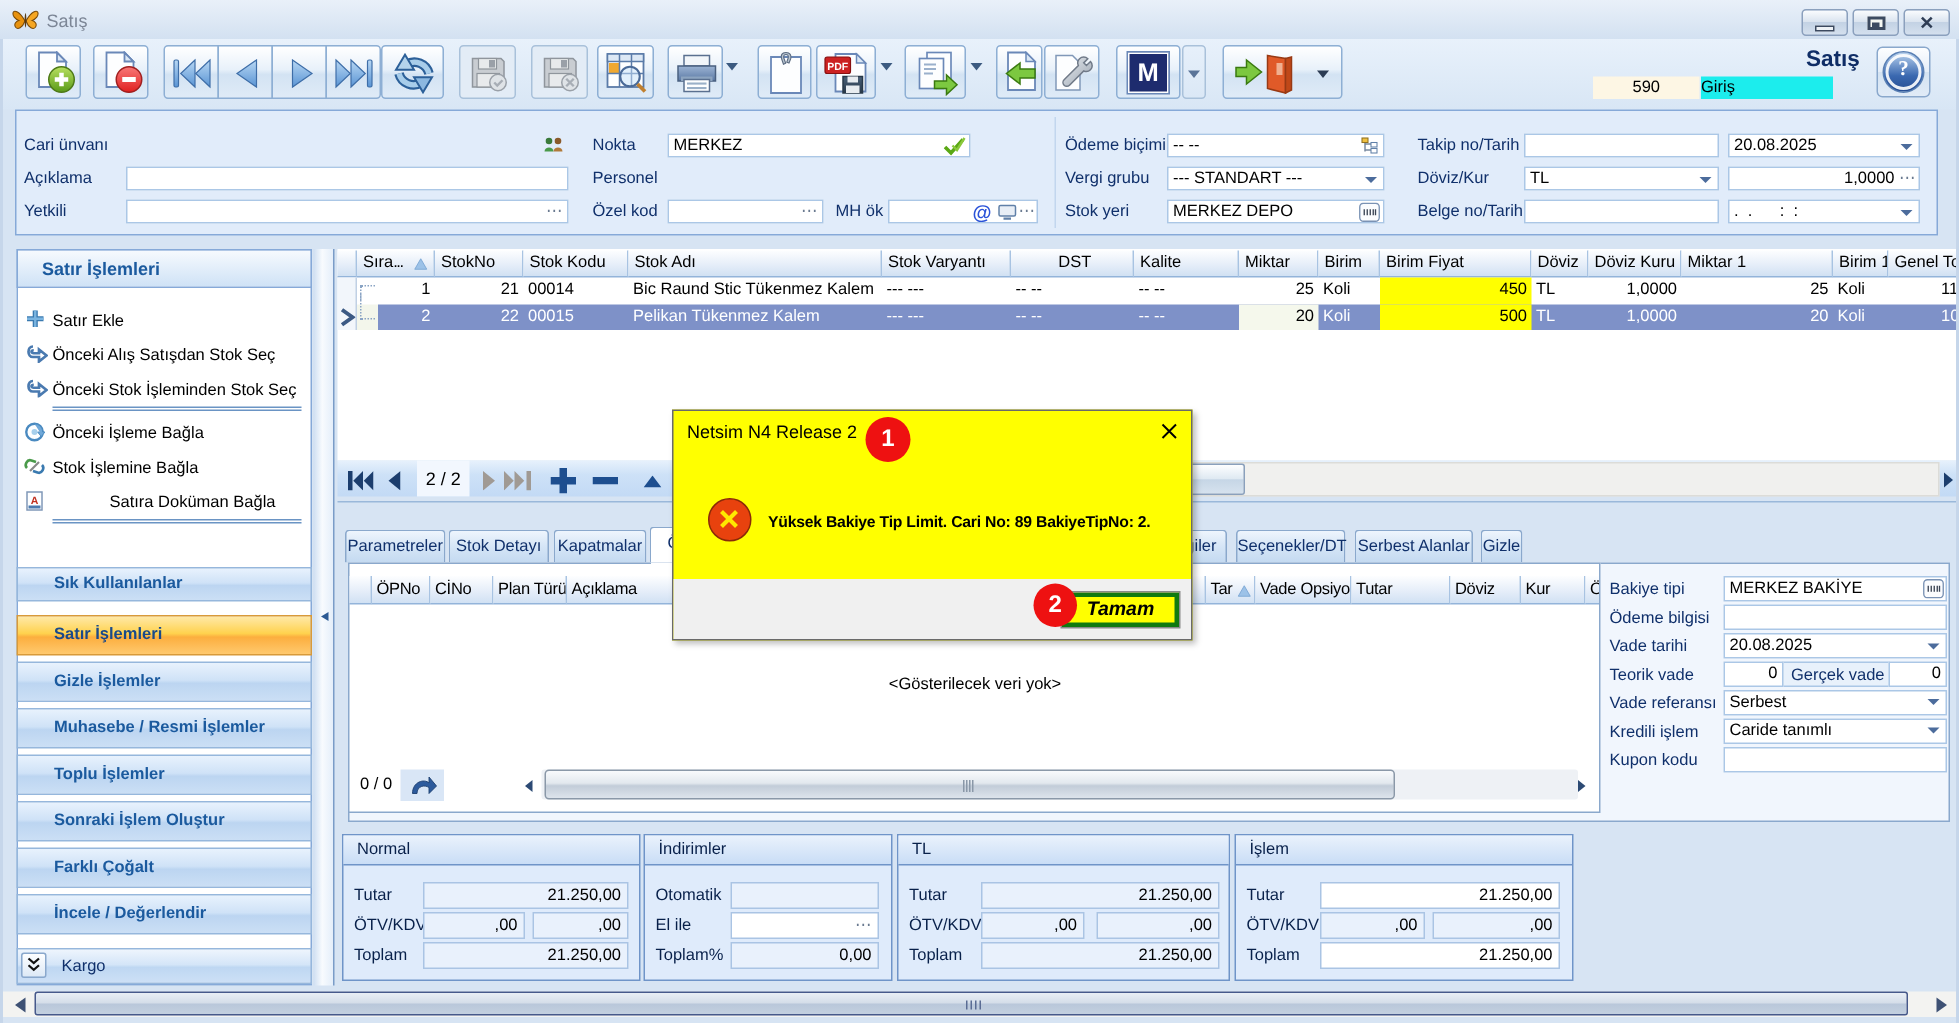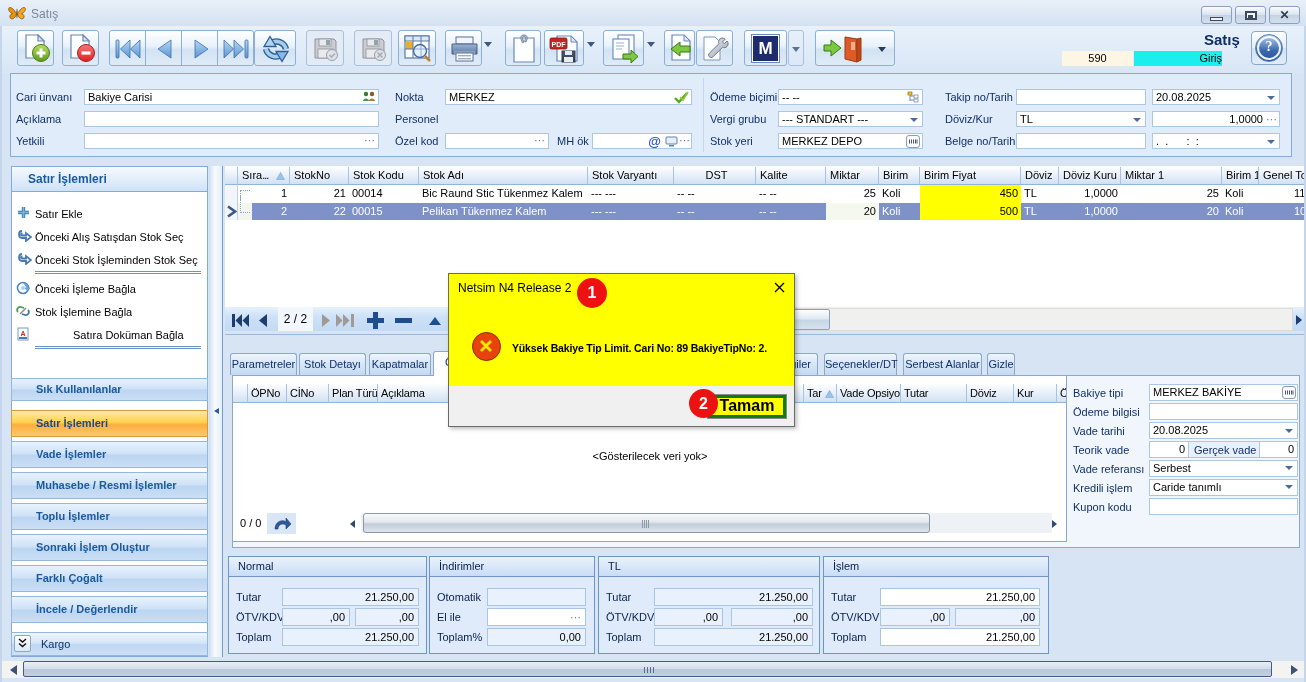--- a/index.html
+++ b/index.html
@@ -185,21 +185,21 @@
     <svg class="abs" style="left:7px;top:4px;" width="40" height="28" viewBox="0 0 40 28">
       <path d="M1 10 L8 10 L8 5 L18 13 L8 21 L8 16 L1 16 Z" fill="#7cc840" stroke="#3a7a10" stroke-width="1"></path>
       <path d="M22 2 L34 4 L34 27 L22 24 Z" fill="#e05a28" stroke="#983a14" stroke-width="1"></path>
       <path d="M34 4 L38 3 L38 25 L34 27 Z" fill="#c04818" stroke="#983a14" stroke-width="1"></path>
       <rect x="28" y="7" width="4" height="8" fill="#f0b090"></rect>
     </svg>
     <div class="abs" style="left:62px;top:16px;width:0;height:0;border-left:4px solid transparent;border-right:4px solid transparent;border-top:5px solid #2c3c54;"></div>
   </div>
   <div class="abs" style="left:1204px;top:31px;color:#0f2d66;font-size:15px;font-weight:bold;">Satış</div>
   <div class="abs" style="left:1062px;top:51px;width:71px;height:15px;background:#fdf6e4;text-align:center;line-height:15px;color:#000;">590</div>
-  <div class="abs" style="left:1134px;top:51px;width:88px;height:15px;background:#1ceded;text-align:right;line-height:15px;color:#000;">Giriş</div>
+  <div class="abs" style="left:1134px;top:51px;width:88px;height:15px;background:#1ceded;text-align:left;line-height:15px;color:#000;">Giriş</div>
   <div class="abs" style="left:1251px;top:31px;width:36px;height:34px;border:1px solid #8aa8cc;border-radius:4px;background:linear-gradient(#fdfeff,#e4edf8 50%,#d4e3f2 50%,#e0ebf7);box-sizing:border-box;">
     <div class="abs" style="left:3px;top:2px;width:28px;height:28px;border-radius:50%;background:linear-gradient(#b8d2ee,#3a68b0 60%,#274e92);border:1px solid #5a80b4;box-sizing:border-box;">
       <div class="abs" style="left:1px;top:1px;width:24px;height:24px;border-radius:50%;background:transparent;border:2px solid rgba(255,255,255,0.9);box-sizing:border-box;"></div>
       <div class="abs" style="left:0;top:4px;width:26px;text-align:center;color:#fff;font-weight:bold;font-size:14px;font-family:'Liberation Serif',serif;">?</div>
     </div>
   </div>
   <svg width="0" height="0" style="position:absolute;left:0;top:0;">
       <defs>
     <linearGradient id="gr1" x1="0" y1="0" x2="0" y2="1">
           <stop offset="0" stop-color="#b8e060"></stop>
@@ -223,35 +223,34 @@
         </linearGradient>
     <linearGradient id="wr" x1="0" y1="0" x2="1" y2="1">
           <stop offset="0" stop-color="#e8ecf0"></stop>
           <stop offset="1" stop-color="#9aa4b0"></stop>
         </linearGradient>
   </defs>
     </svg>
 
   <div class="abs" id="formpanel" style="left:10px;top:73px;width:1282px;height:84px;background:#e1ecfa;border:1px solid #86a9d8;box-sizing:border-box;"></div>
   <div class="lbl" style="left:16px;top:91px;">Cari ünvanı</div>
-  <div class="fld" style="left:84px;top:89px;width:295px;height:16px;line-height:14px;padding-left:3px;">Bakiye Carisi</div>
   <svg class="abs" style="left:362px;top:91px;" width="14" height="12" viewBox="0 0 14 12">
     <circle cx="4" cy="3" r="2.2" fill="#3a7a3a"></circle>
       <path d="M1 10 C1 6.5 7 6.5 7 10 Z" fill="#4a9a4a"></path>
     <circle cx="10" cy="3" r="2.2" fill="#8a5a2a"></circle>
       <path d="M7 10 C7 6.5 13 6.5 13 10 Z" fill="#b07a3a"></path>
   </svg>
   <div class="lbl" style="left:16px;top:113px;">Açıklama</div>
   <div class="fld" style="left:84px;top:111px;width:295px;height:16px;"></div>
   <div class="lbl" style="left:16px;top:135px;">Yetkili</div>
   <div class="fld" style="left:84px;top:133px;width:295px;height:16px;">
       <div class="abs" style="right:3px;top:0px;color:#6a7a90;">⋯</div>
     </div>
   <div class="lbl" style="left:395px;top:91px;">Nokta</div>
-  <div class="fld" style="left:445px;top:89px;width:247px;height:16px;line-height:14px;padding-left:3px;">MERKEZ
+  <div class="fld" style="left:445px;top:89px;width:202px;height:16px;line-height:14px;padding-left:3px;">MERKEZ
     <svg class="abs" style="right:2px;top:1px;" width="15" height="13" viewBox="0 0 15 13">
         <path d="M1 7 L5 11 L13 2" stroke="#5aa814" stroke-width="2.4" fill="none"></path>
         <path d="M6 6 L9 9 L14 1" stroke="#8ac83c" stroke-width="1.6" fill="none"></path>
       </svg>
   </div>
   <div class="lbl" style="left:395px;top:113px;">Personel</div>
   <div class="lbl" style="left:395px;top:135px;">Özel kod</div>
   <div class="fld" style="left:445px;top:133px;width:104px;height:16px;">
       <div class="abs" style="right:3px;top:0px;color:#6a7a90;">⋯</div>
     </div>
@@ -326,21 +325,21 @@
     <svg class="abs" style="left:17px;top:327px;" width="12" height="14" viewBox="0 0 12 14">
         <rect x="1" y="1" width="10" height="12" fill="#fdfeff" stroke="#8098b8" stroke-width="1"></rect>
         <text x="6" y="9" text-anchor="middle" font-size="7" font-weight="bold" fill="#c03020" font-family="Liberation Sans">A</text>
         <rect x="2" y="10" width="8" height="2" fill="#4a7ab0"></rect>
       </svg>
     <div class="abs" style="left:35px;top:329px;color:#000;margin-left:38px;">Satıra Doküman Bağla</div>
     <div class="abs" style="left:35px;top:346px;width:166px;height:1px;background:#6a94c4;"></div>
     <div class="abs" style="left:35px;top:348px;width:166px;height:1px;background:#6a94c4;"></div>
     <div class="sbtn" style="top:378px;height:23px;line-height:21px;">Sık Kullanılanlar</div>
     <div class="sbtn" style="top:410px;background:linear-gradient(#ffe9a8,#ffd24e 45%,#fcae3e 55%,#ffc96e);border-color:#d89a3a;color:#1a4a8a;">Satır İşlemleri</div>
-    <div class="sbtn" style="top:441px;">Vade İşlemler</div>
+    <div class="sbtn" style="top:441px;">Gizle İşlemler</div>
     <div class="sbtn" style="top:472px;">Muhasebe / Resmi İşlemler</div>
     <div class="sbtn" style="top:503px;">Toplu İşlemler</div>
     <div class="sbtn" style="top:534px;">Sonraki İşlem Oluştur</div>
     <div class="sbtn" style="top:565px;">Farklı Çoğalt</div>
     <div class="sbtn" style="top:596px;">İncele / Değerlendir</div>
     <div class="abs" style="left:11px;top:632px;width:197px;height:24px;background:linear-gradient(#eef5fd,#d4e5f8 46%,#bed7f2 54%,#cde0f6);border:1px solid #96b7dc;box-sizing:border-box;">
       <div class="abs" style="left:2px;top:2px;width:17px;height:17px;background:linear-gradient(#fdfeff,#dde9f6);border:1px solid #8aa8cc;border-radius:2px;box-sizing:border-box;text-align:center;"><svg width="9" height="11" viewBox="0 0 9 11" style="margin-top:2px;">
             <path d="M1 1 L4.5 4 L8 1 M1 5.5 L4.5 8.5 L8 5.5" fill="none" stroke="#111" stroke-width="1.5"></path>
           </svg></div>
       <div class="abs" style="left:29px;top:5px;color:#10306b;">Kargo</div>
@@ -571,16 +570,16 @@
     <svg class="abs" style="right:8px;top:7px;" width="13" height="13" viewBox="0 0 13 13">
       <path d="M2 2 L11 11 M11 2 L2 11" stroke="#000" stroke-width="1.3"></path>
     </svg>
     <div class="abs" style="left:23px;top:58px;width:29px;height:29px;border-radius:50%;background:#e8420e;border:1.5px solid #8a2a08;box-sizing:border-box;">
       <svg class="abs" style="left:5px;top:5px;" width="16" height="16" viewBox="0 0 16 16">
         <path d="M3 3 L13 13 M13 3 L3 13" stroke="#ffe800" stroke-width="2.8"></path>
       </svg>
     </div>
     <div class="abs" style="left:63px;top:68px;font-size:10.5px;font-weight:bold;color:#000;letter-spacing:-0.15px;">Yüksek Bakiye Tip Limit. Cari No: 89 BakiyeTipNo: 2.</div>
     <div class="abs" style="left:0;top:112px;width:345px;height:40px;background:#f0f0f0;"></div>
-    <div class="abs" style="left:259px;top:121px;width:78px;height:23px;background:#ffff00;border:3px solid #107a10;outline:1px solid #8a8a8a;box-sizing:border-box;text-align:center;font-weight:bold;font-size:16px;line-height:16px;color:#000;">Tamam</div>
+    <div class="abs" style="left:259px;top:121px;width:78px;height:23px;background:#ffff00;border:3px solid #107a10;outline:1px solid #8a8a8a;box-sizing:border-box;text-align:center;font-weight:bold;font-size:13px;line-height:16px;color:#000;font-style:italic;">Tamam</div>
     <div class="abs" style="left:128px;top:4px;width:30px;height:30px;border-radius:50%;background:#ee1111;color:#fff;font-weight:bold;font-size:16px;text-align:center;line-height:30px;">1</div>
     <div class="abs" style="left:240px;top:115px;width:29px;height:29px;border-radius:50%;background:#ee1111;color:#fff;font-weight:bold;font-size:16px;text-align:center;line-height:29px;">2</div>
   </div>
 
 </body></html>

